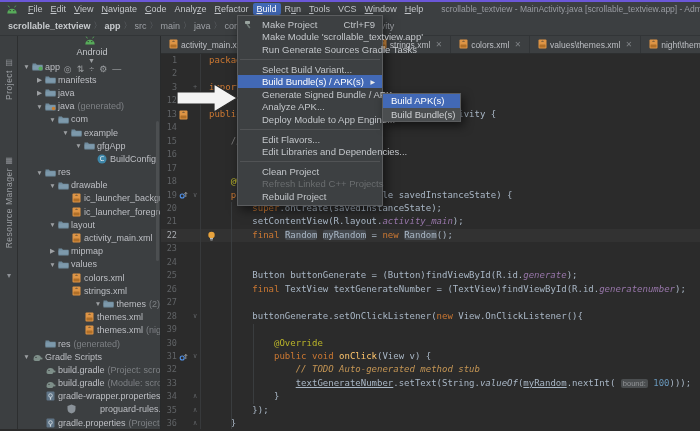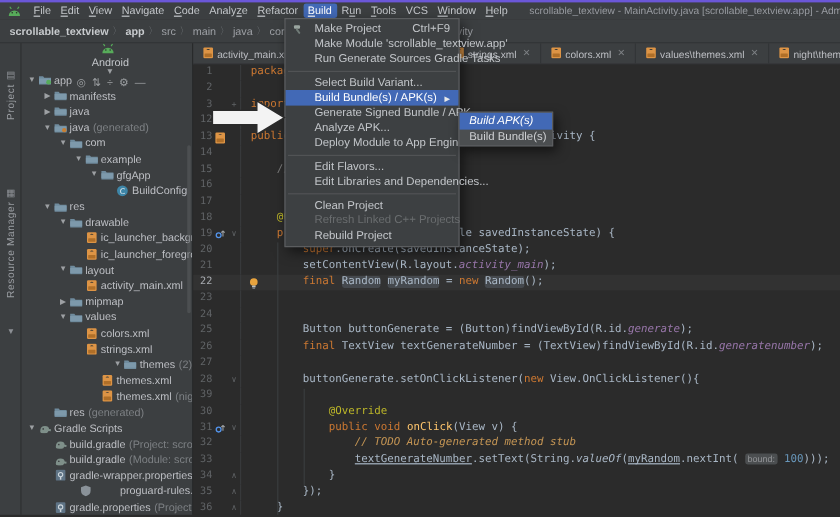--- a/index.html
+++ b/index.html
@@ -79,21 +79,21 @@
   .menu-item.hl { background:var(--sel); color:#fff; }
   .menu-item.dis { color:#6a6d6f; }
   .menu-item .sc-key { margin-left:auto; color:#c3c6ca; }
   .menu-item .sub-arrow { margin-left:auto; font-size:6px; color:#e8e9ea; }
   .menu-item .mi-ico { position:absolute; left:6px; top:2px; }
   .menu-sep { height:1px; background:#515355; margin:3px 2px; }
 
   #build-submenu { position:absolute; left:382px; top:93px; width:79px; background:#4b4e50;
     border:1px solid #5b5d5f; box-shadow:3px 4px 10px rgba(0,0,0,.55); z-index:41; font-size:9.5px; }
   .sub-item { height:13.5px; display:flex; align-items:center; padding:0 8px; color:#cfd1d4; white-space:nowrap; }
-  .sub-item.hl { background:var(--sel); color:#fff;font-style:italic; }
+  .sub-item.hl { background:var(--sel); color:#fff; }
 
   
   #arrow { position:absolute; left:176px; top:83px; z-index:60; }
 </style>
 </head>
 <body>
 
 <div id="menubar">
   <span class="logo">
       <svg width="12" height="9" viewBox="0 0 12 9">

